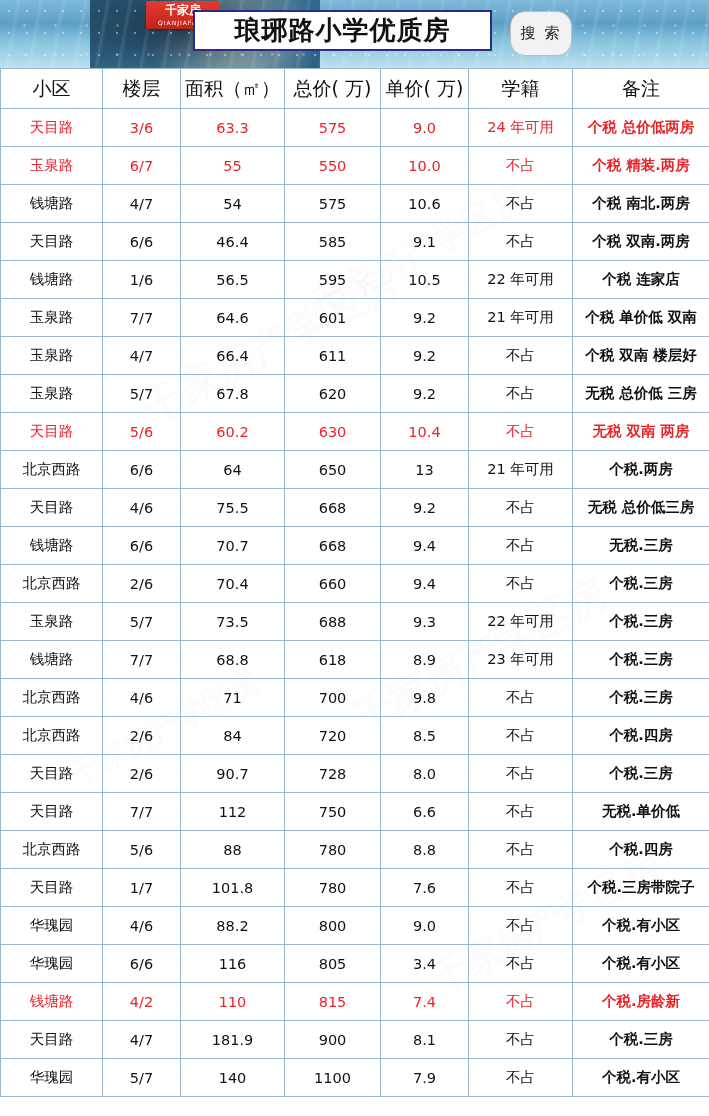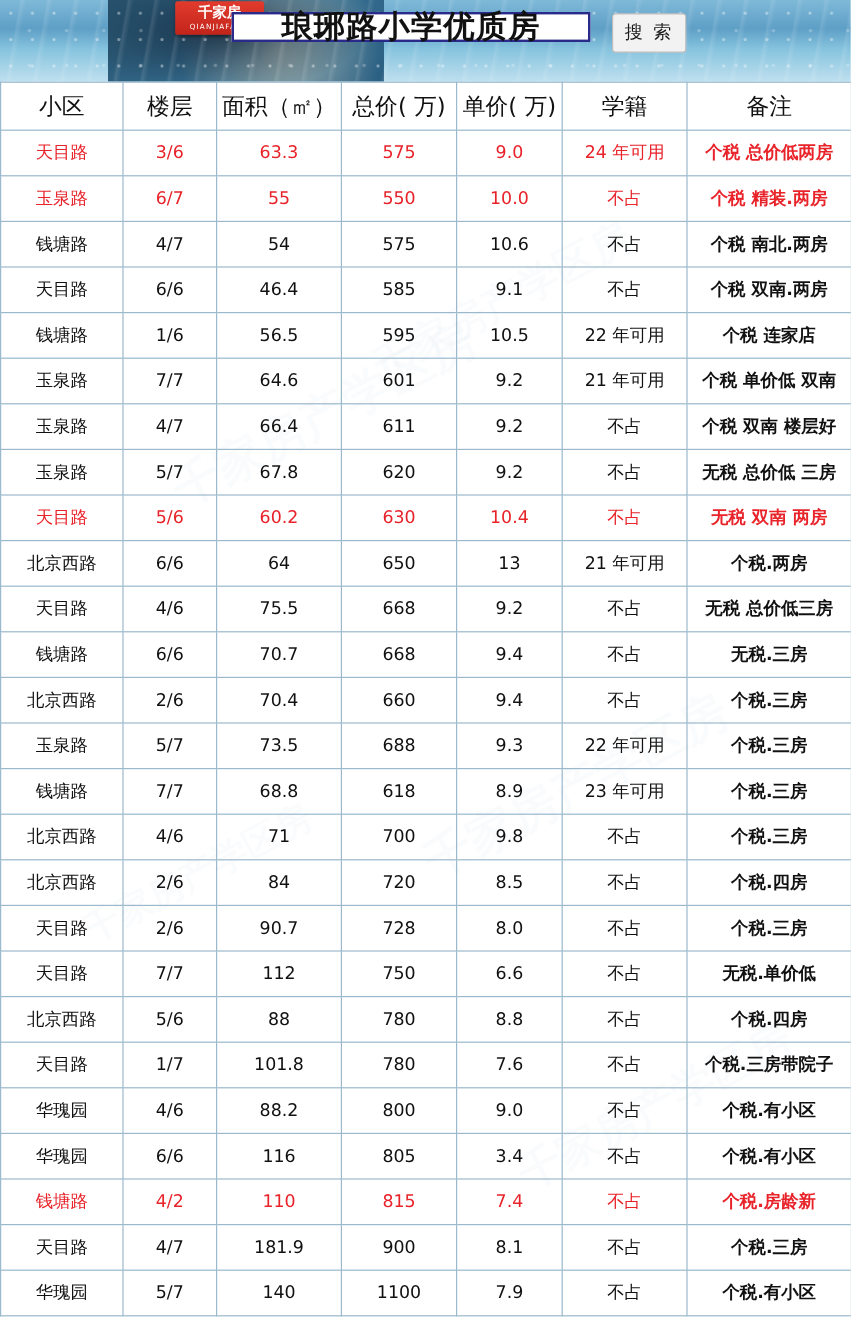--- a/index.html
+++ b/index.html
@@ -72,42 +72,42 @@
     display: block;
     font-size: 6px;
     letter-spacing: 1px;
     font-weight: normal;
     line-height: 8px;
   }
 
   .title-box {
     position: absolute;
     left: 193px; top: 10px;
-    width: 299px; height: 25px;
+    width: 299px; height: 41px;
     background: #ffffff;
     border: 2px solid #2a2a8a;
     display: flex;
     align-items: center;
     justify-content: center;
   }
   .title-text {
     font-size: 26px;
     font-weight: bold;
     color: #111111;
     letter-spacing: 1px;
     font-family: "DejaVu Sans", "Liberation Sans", sans-serif;
   }
 
   .search-box {
     position: absolute;
     left: 510px; top: 11px;
-    width: 62px; height: 33px;
+    width: 62px; height: 45px;
     background: #f2f2f2;
     border: 1px solid #bdbdbd;
-    border-radius: 3px;
+    border-radius: 15px;
     display: flex;
     align-items: center;
     justify-content: center;
     font-size: 15px;
     color: #1a1a1a;
     letter-spacing: 2px;
     cursor: pointer;
   }
 
   

